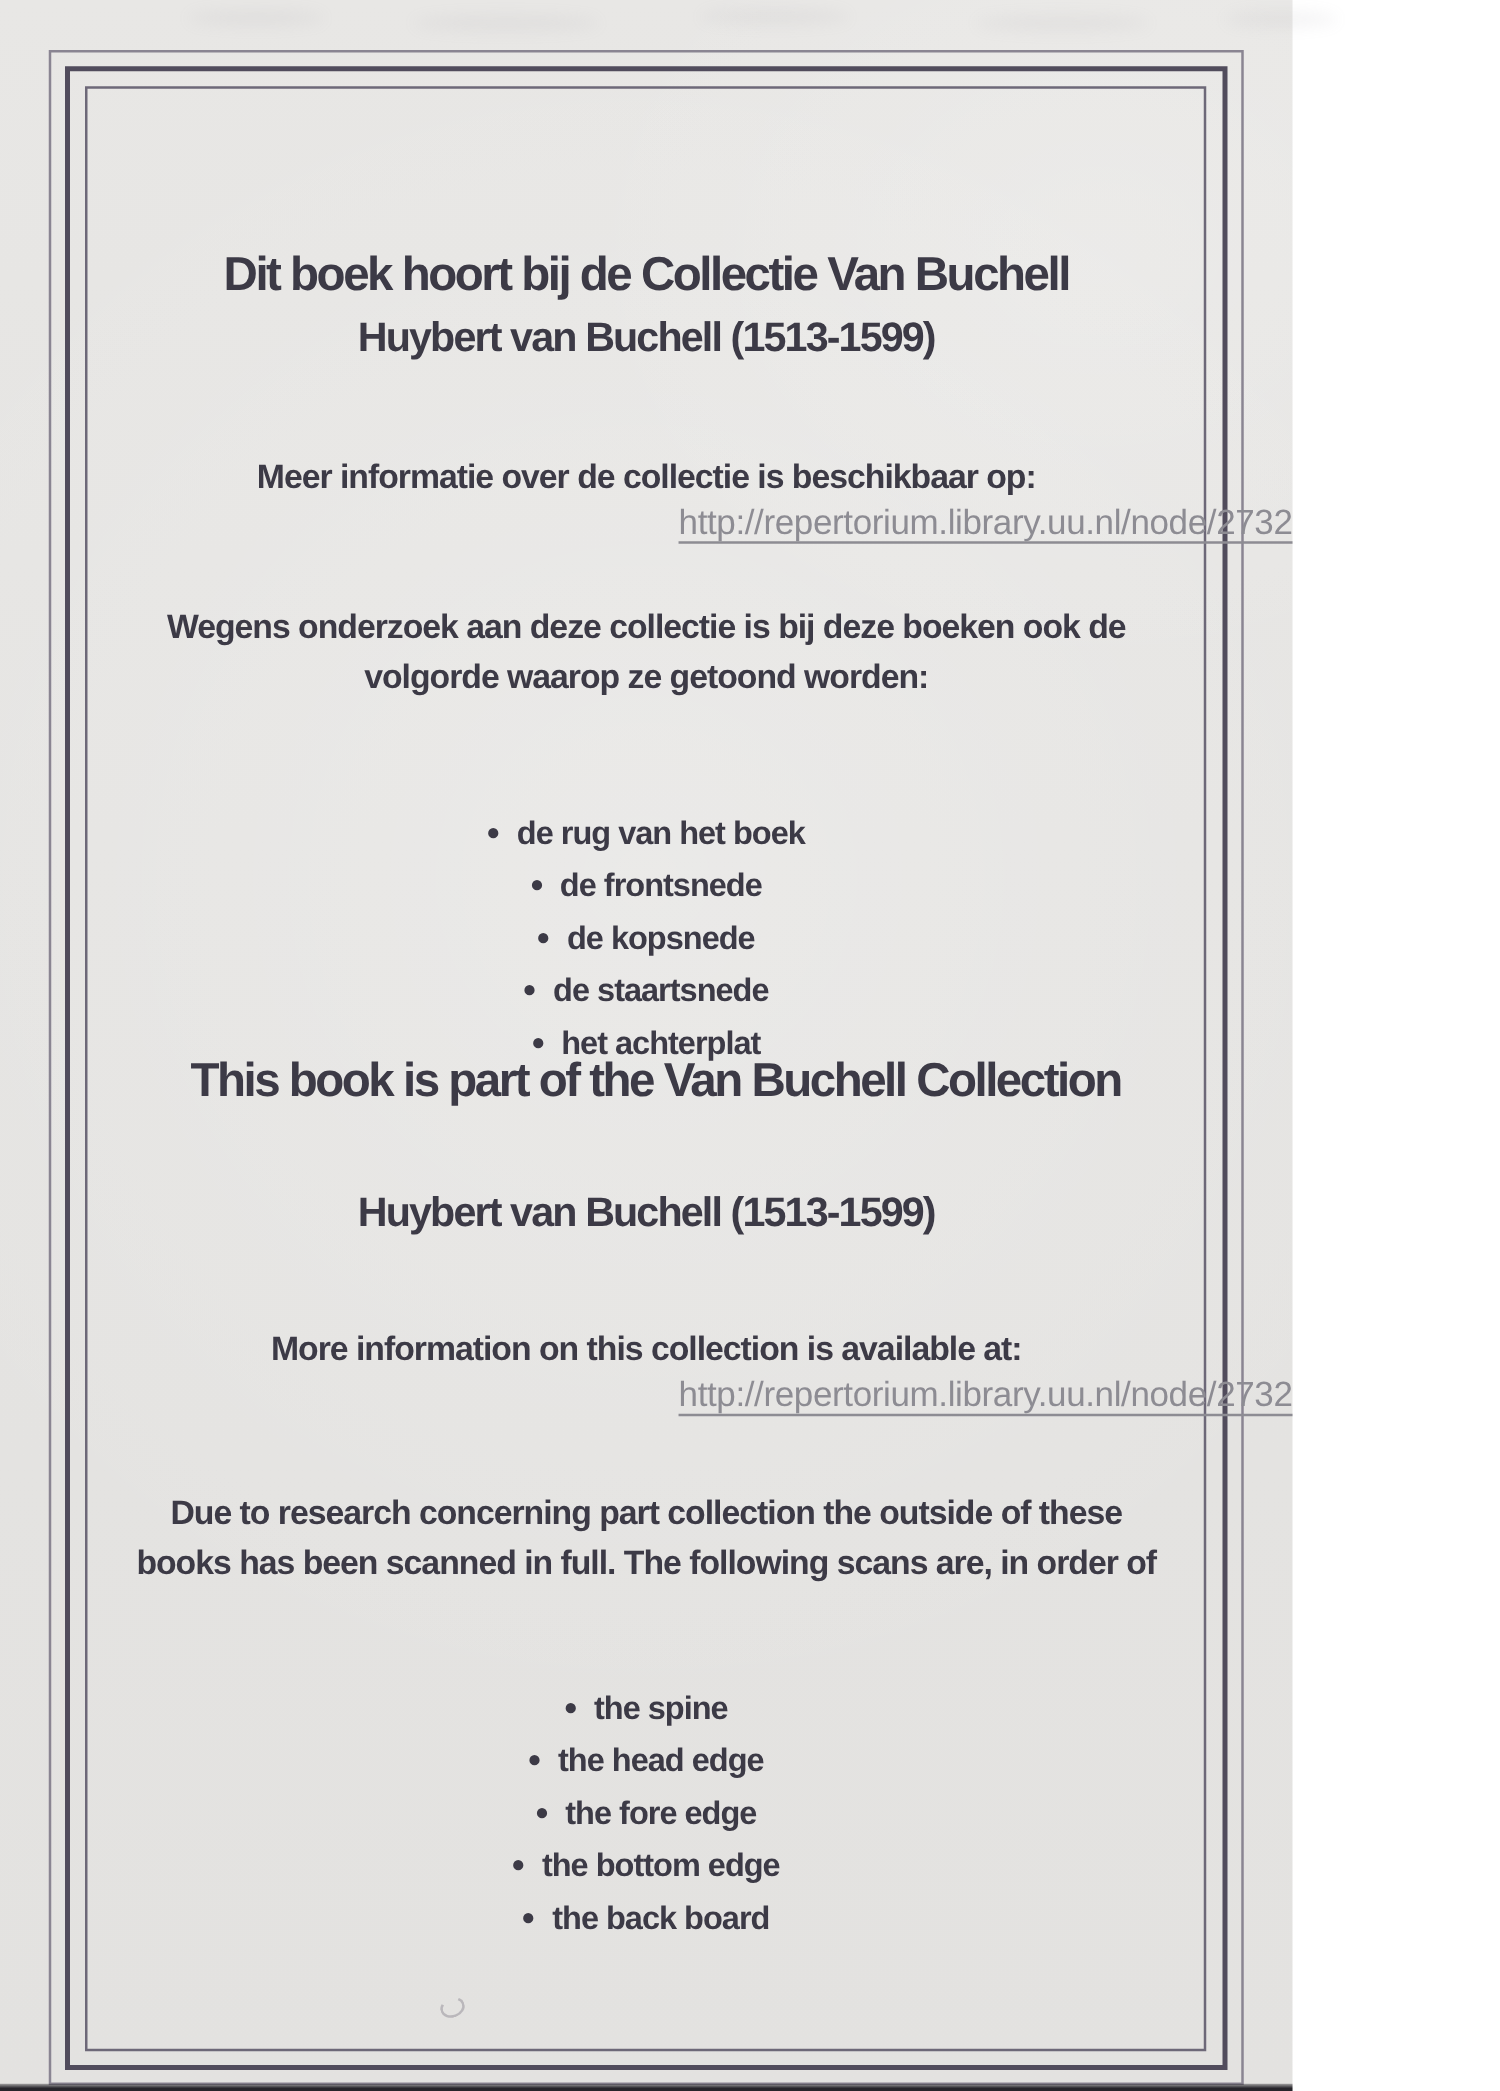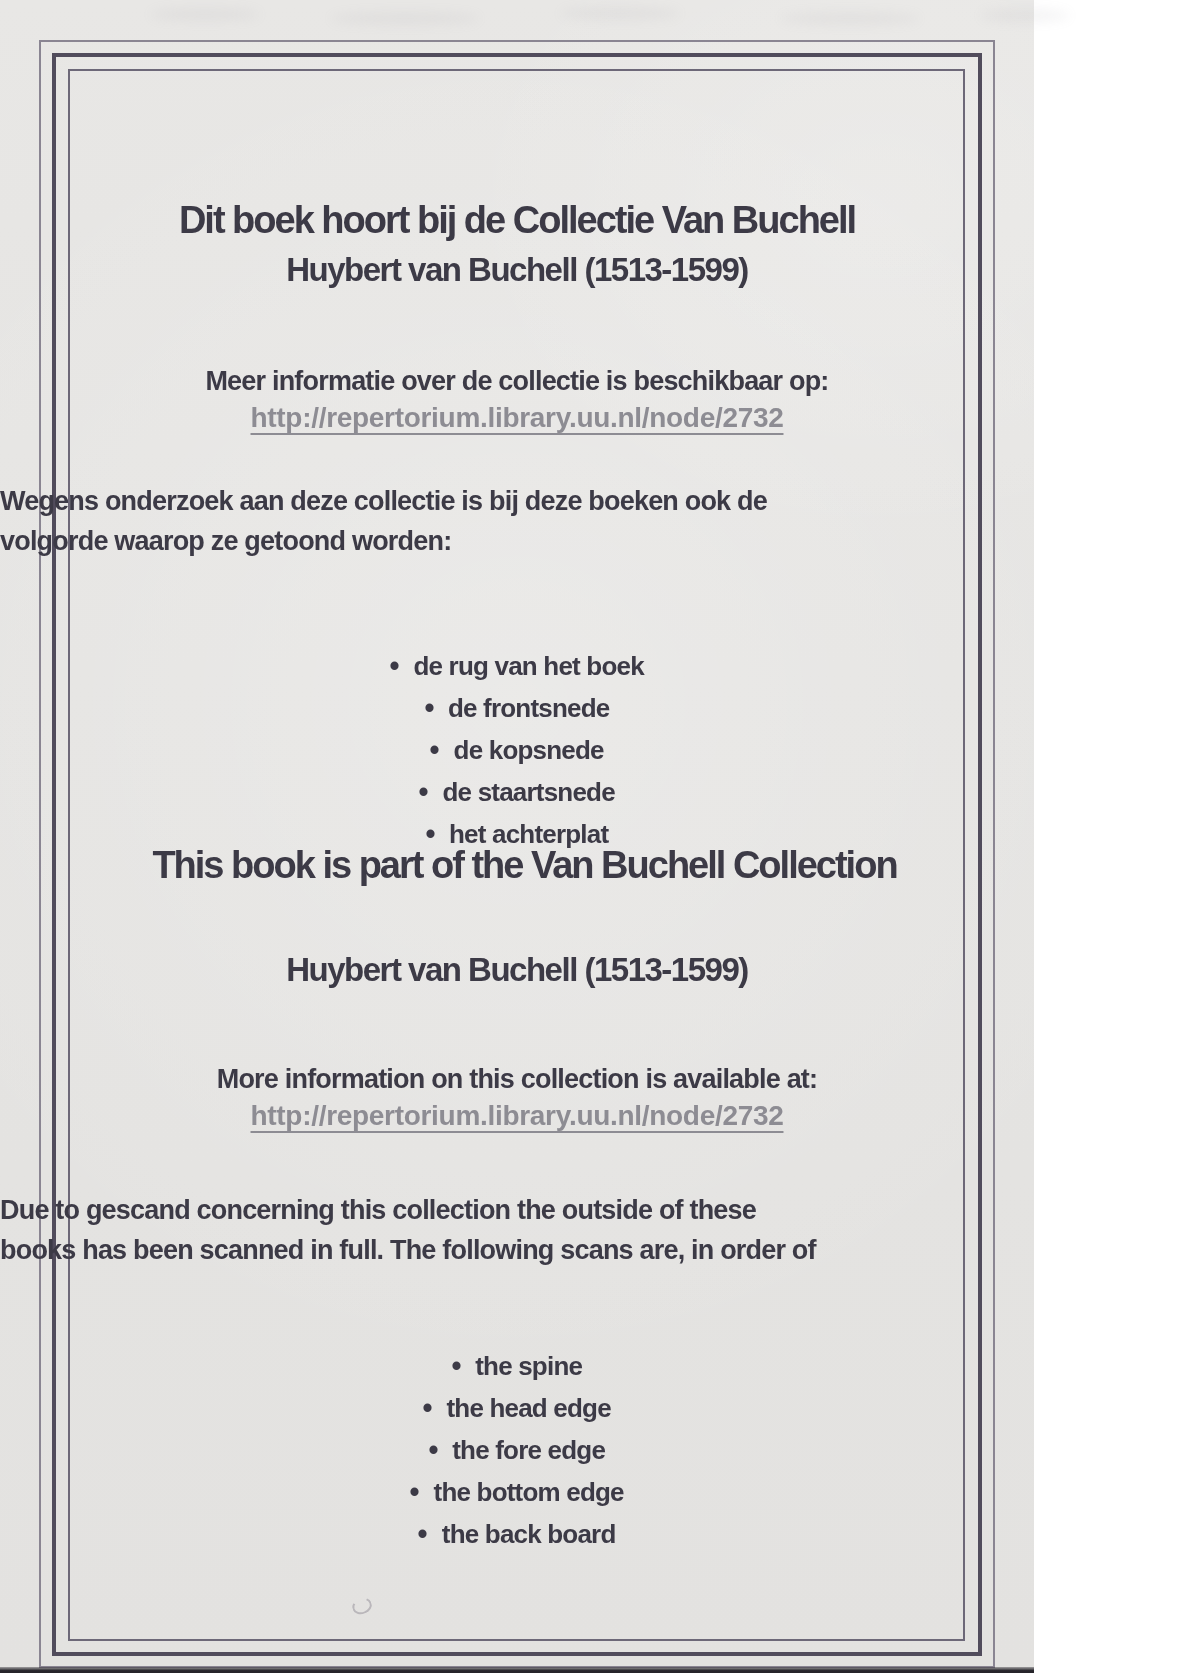--- a/index.html
+++ b/index.html
@@ -62,32 +62,34 @@
     letter-spacing: -1.5px;
     line-height: 40px;
   }
   .info-line {
     font-size: 27px;
     letter-spacing: -0.8px;
     line-height: 34px;
   }
   .url-line {
     font-size: 28px;
-    font-weight: bold;
+    font-weight: normal;
     letter-spacing: -0.3px;
     color: #8d8c93;
     text-decoration: underline;
     text-decoration-color: #8d8c93;
     text-decoration-thickness: 2px;
     text-underline-offset: 6px;
+    text-align: right;
   }
   .para {
     position: absolute;
     left: 0;
     right: 0;
+    text-align: center;
     font-weight: bold;
     font-size: 27px;
     letter-spacing: -0.8px;
   }
   .para .pline {
     line-height: 40px;
     white-space: nowrap;
   }
 
   .bullet-list {
@@ -185,21 +187,21 @@
     </ul>
   </div>
 
   <div>
     <div class="tline doc-title en-title">This book is part of the Van Buchell Collection</div>
     <div class="tline doc-subtitle en-subtitle">Huybert van Buchell (1513-1599)</div>
     <div class="tline info-line en-info">More information on this collection is available at:</div>
     <div class="tline url-line en-url">http://repertorium.library.uu.nl/node/2732</div>
 
     <div class="para en-body">
-      <div class="pline">Due to gescand concerning this collection the outside of these</div>
+      <div class="pline">Due to research concerning part collection the outside of these</div>
       <div class="pline">books has been scanned in full. The following scans are, in order of</div>
     </div>
 
     <ul class="bullet-list en-list">
       <li><span class="dot">•</span><span>the spine</span></li>
       <li><span class="dot">•</span><span>the head edge</span></li>
       <li><span class="dot">•</span><span>the fore edge</span></li>
       <li><span class="dot">•</span><span>the bottom edge</span></li>
       <li><span class="dot">•</span><span>the back board</span></li>
     </ul>

